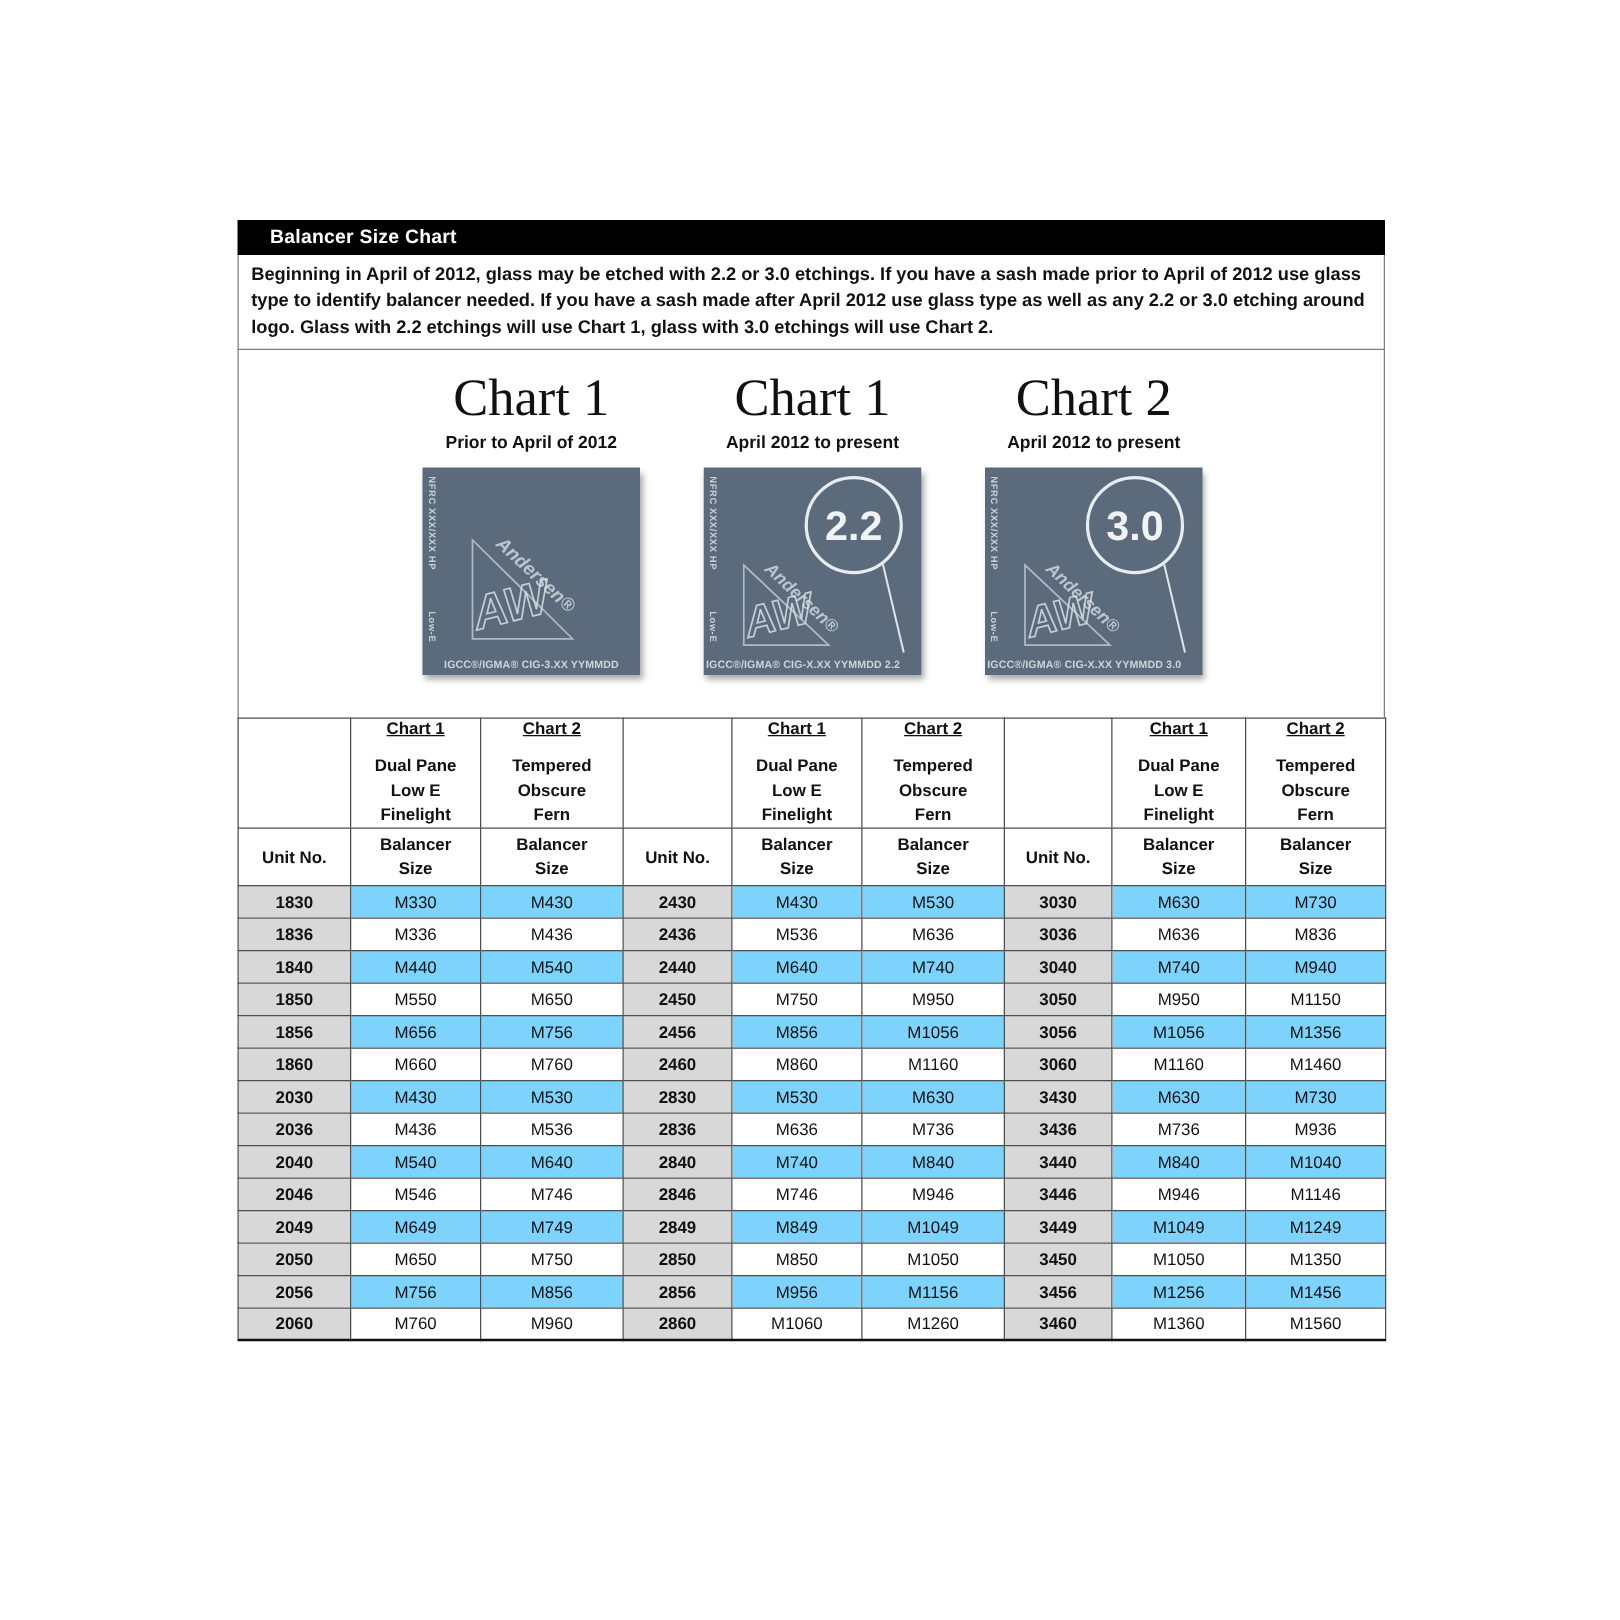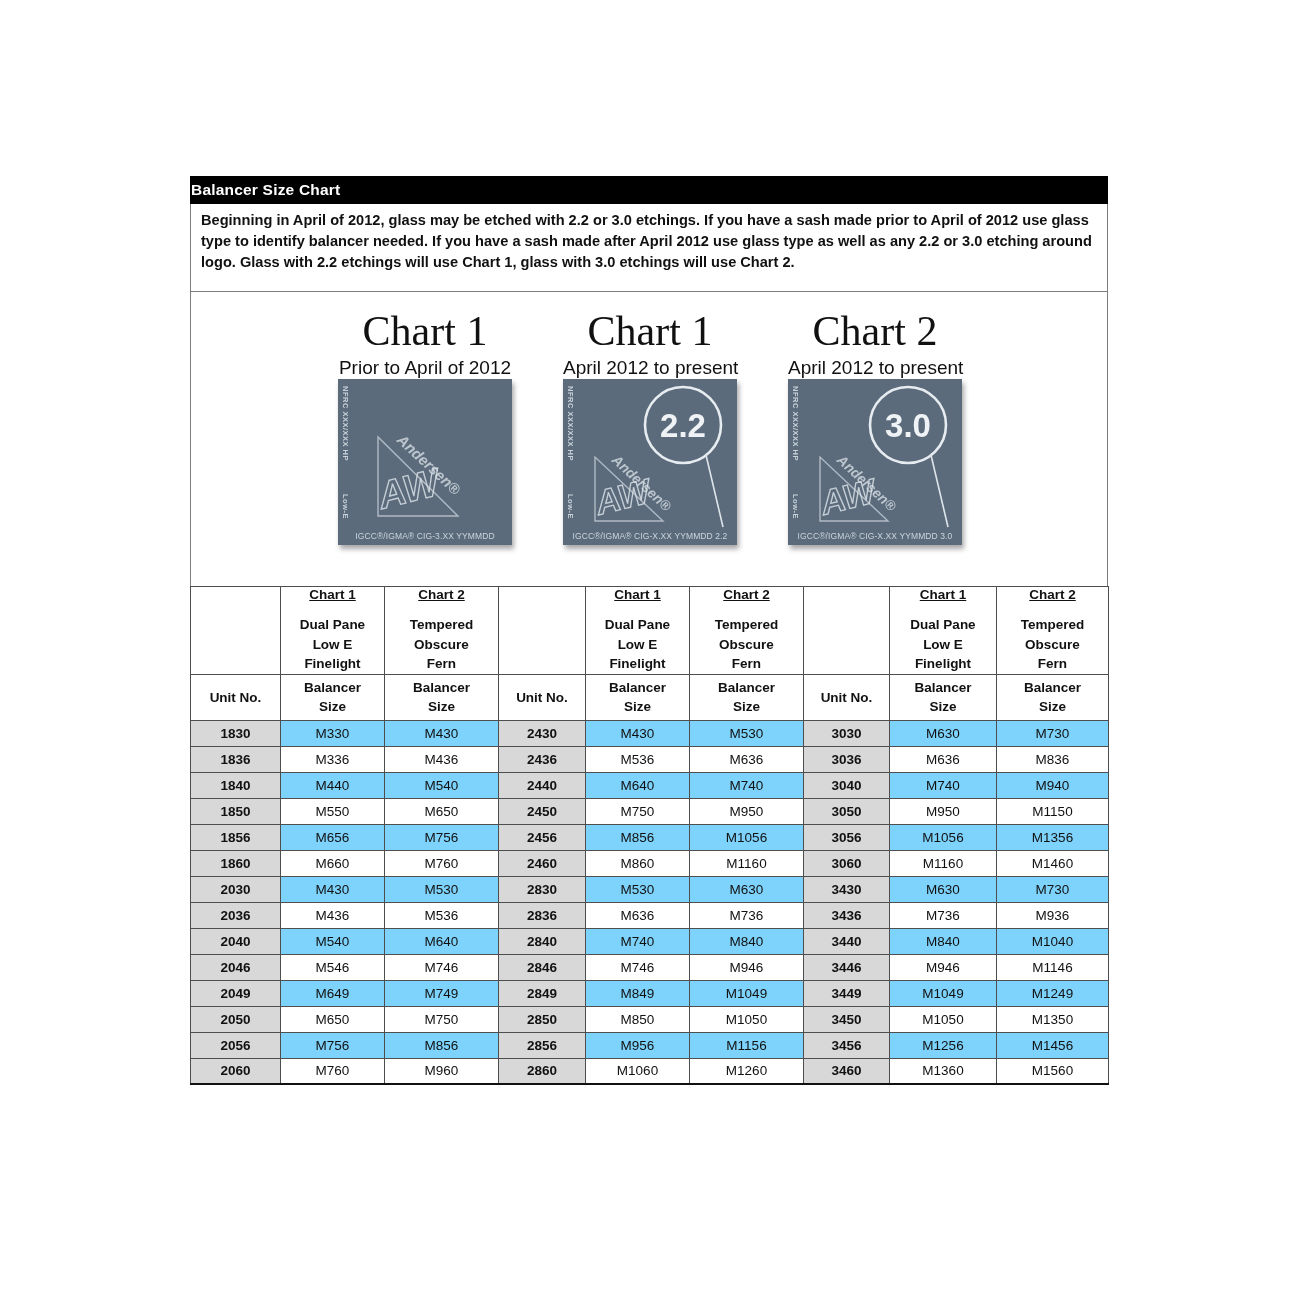--- a/index.html
+++ b/index.html
@@ -2,45 +2,45 @@
 <html><head>
 <meta charset="utf-8">
 <style>
   * { margin:0; padding:0; box-sizing:border-box; }
   html,body { width:1296px; height:1296px; background:#ffffff;
               font-family:"Liberation Sans", sans-serif; color:#111; }
   #page { position:absolute; left:190px; top:176px; width:918px; }
 
   
   #title-bar { background:#000; color:#fff; height:28px; line-height:28px;
-               font-size:15.5px; font-weight:bold; padding-left:1px;
+               font-size:15.5px; font-weight:bold; padding-left:26px;
                letter-spacing:.2px; }
 
   
   #intro-box { border:1px solid #7d7d7d; border-top:none;
-               padding:6px 10px 7px 10px; height:88px; }
+               padding:6px 10px 7px 10px; height:76px; }
   #intro-text { font-size:14.6px; font-weight:bold; line-height:21px; }
 
   
   #charts-strip { position:relative; border-left:1px solid #7d7d7d;
                   border-right:1px solid #7d7d7d; height:294px; }
   .figure-col { position:absolute; top:16px; width:174px; text-align:center; }
   .figure-col.c0 { left:147px; } .figure-col.c1 { left:372px; } .figure-col.c2 { left:597px; }
   .fig-title { font-family:"Liberation Serif", serif; font-size:42px;
                font-weight:400; line-height:46px; white-space:nowrap; }
-  .fig-subtitle { font-size:19px; font-weight:normal; margin-top:3px; 
+  .fig-subtitle { font-size:14px; font-weight:bold; margin-top:3px; margin-bottom:13px;
                   white-space:nowrap; }
   .glass { position:relative; width:174px; height:166px; background:#5b6b7c;
            box-shadow:2px 4px 5px rgba(0,0,0,.35); text-align:left; overflow:hidden; }
   .vtext { position:absolute; writing-mode:vertical-rl; color:#c9d2da;
            font-size:7.5px; font-weight:bold; letter-spacing:.5px; }
   .vtext.nfrc { left:3px; top:7px; }
   .vtext.lowe { left:3px; bottom:26px; }
-  .glass-code { position:absolute; left:0; right:0; bottom:4px; text-align:center;
-                color:#ccd4dc; font-size:8.5px; font-weight:normal; letter-spacing:.1px;
+  .glass-code { position:absolute; left:0; right:17px; bottom:4px; text-align:right;
+                color:#ccd4dc; font-size:8.5px; font-weight:bold; letter-spacing:.1px;
                 white-space:nowrap; }
   .glass svg { position:absolute; left:0; top:0; }
 
   
   table { border-collapse:collapse; width:918px; table-layout:fixed;
           border:1px solid #3c3c3c; border-bottom:2px solid #111; }
   th, td { border:1px solid #4e4e4e; text-align:center; vertical-align:middle;
            overflow:hidden; }
   thead th { background:#fff; font-size:13.5px; font-weight:bold; }
   tr.hdr-top th { height:82px; }

